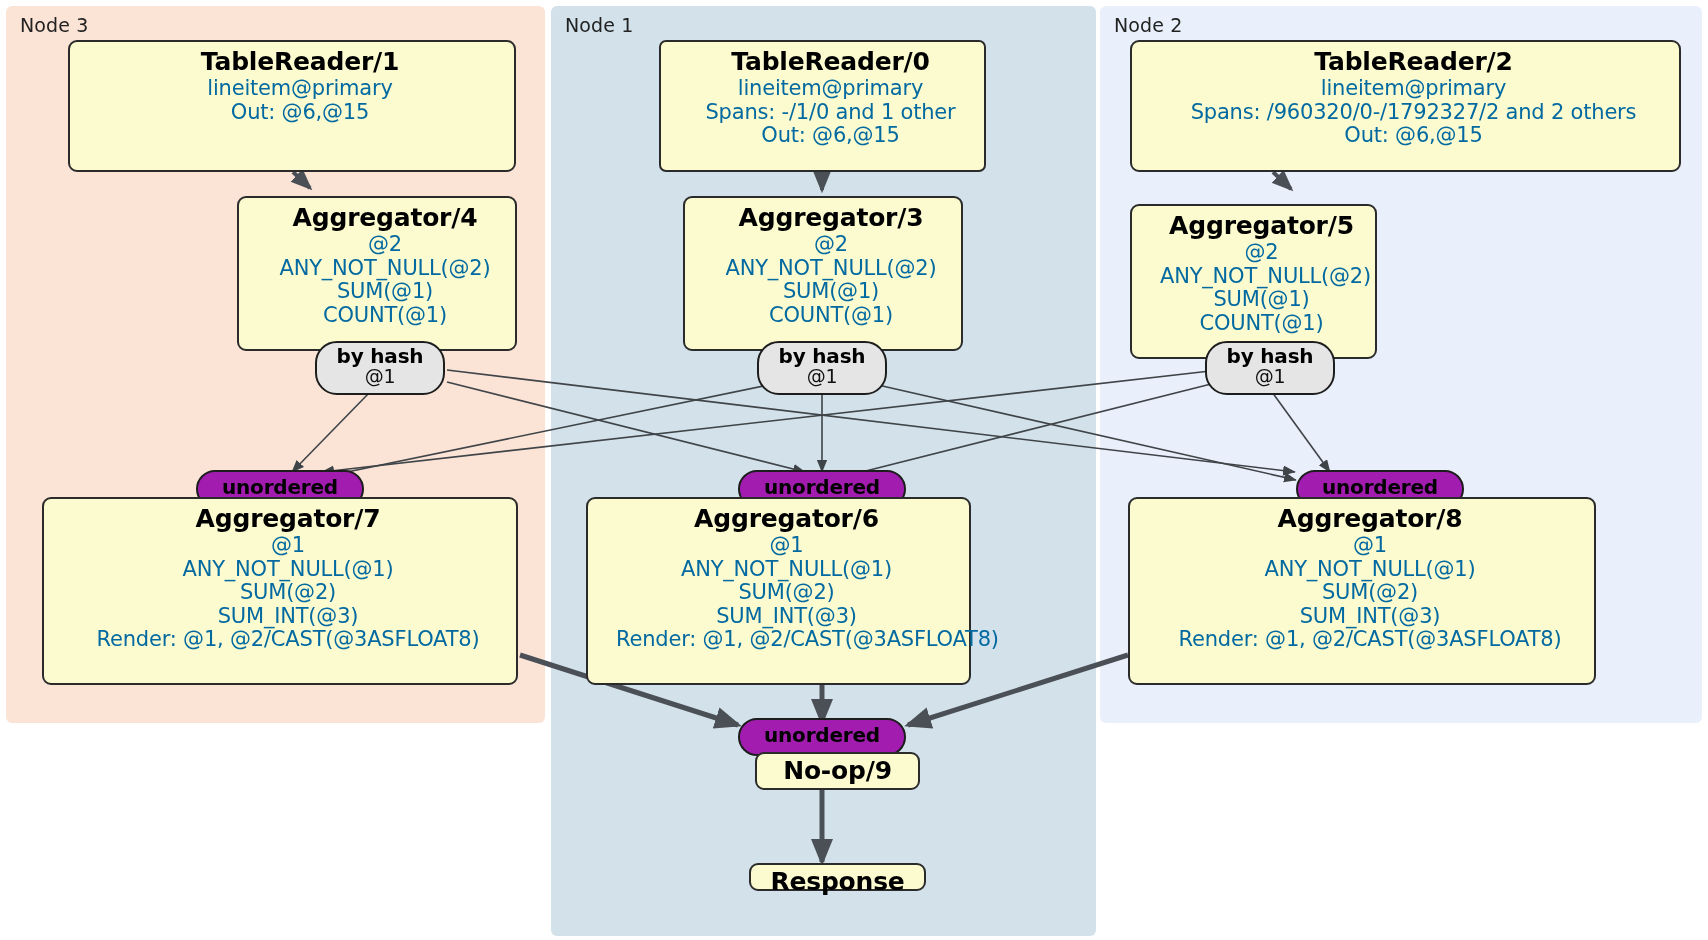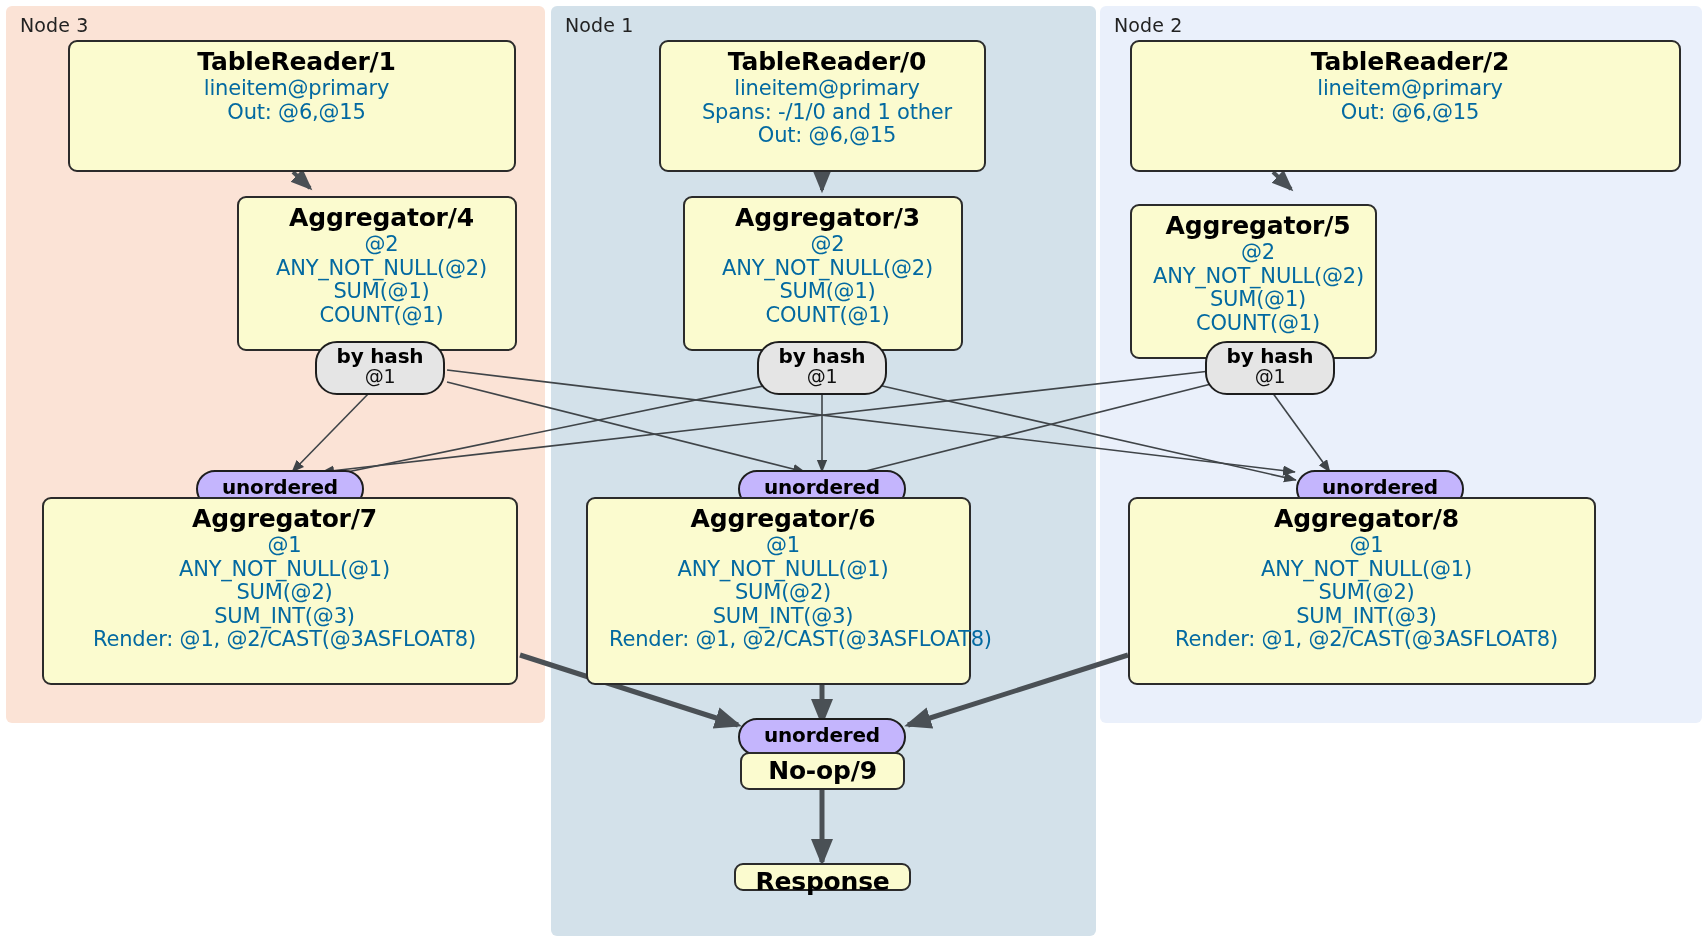--- a/index.html
+++ b/index.html
@@ -39,21 +39,21 @@
     height: 940px;
     pointer-events: none;
   }
   .box {
     position: absolute;
     box-sizing: border-box;
     background: #FBFBCF;
     border: 2px solid #2b2b2b;
     border-radius: 9px;
     text-align: center;
-    padding: 6px 12px 8px 21px;
+    padding: 6px 12px 8px 28px;
     line-height: 1.12;
   }
   .box .title {
     font-size: 25px;
     font-weight: bold;
     color: #000000;
     letter-spacing: -0.2px;
     display: block;
     margin-bottom: 1px;
   }
@@ -70,37 +70,38 @@
     border: 2px solid #1d1d1d;
     border-radius: 22px;
     text-align: center;
     line-height: 1.05;
     padding-top: 3px;
   }
   .pill.hash {
     background: #e5e5e5;
   }
   .pill.unordered {
-    background: #c4b5fd;
+    background: #a21caf;
   }
   .pill .ptitle {
     font-size: 20px;
     font-weight: bold;
     color: #000000;
     display: block;
     letter-spacing: -0.2px;
   }
   .pill .psub {
     font-size: 19px;
     color: #111111;
     display: block;
     letter-spacing: -0.2px;
   }
   .box.compact {
     padding: 3px 16px 5px 16px;
+    margin-left: 15px;
   }
   .box.compact .title {
     font-size: 25px;
     margin-bottom: 0;
   }
 </style>
 </head>
 <body>
 
 <div id="stage">
@@ -164,30 +165,31 @@
       <path d="M 822,790 L 822,862"></path>
     </g>
   </svg>
 
   <div class="box" style="left:68px; top:40px; width:448px; height:132px;">
     <span class="title">TableReader/1</span>
     <span class="line">lineitem@primary</span>
     <span class="line">Out: @6,@15</span>
   </div>
 
-  <div class="box" style="left:659px; top:40px; width:327px; height:132px;">
+  <div class="box" style="left:659px; top:40px; width:327px; height:132px;border-radius:7px;">
     <span class="title">TableReader/0</span>
     <span class="line">lineitem@primary</span>
     <span class="line">Spans: -/1/0 and 1 other</span>
     <span class="line">Out: @6,@15</span>
   </div>
 
   <div class="box" style="left:1130px; top:40px; width:551px; height:132px;">
     <span class="title">TableReader/2</span>
     <span class="line">lineitem@primary</span>
+    <span class="line">Spans: /960320/0-/1792327/2 and 2 others</span>
     <span class="line">Out: @6,@15</span>
   </div>
 
   <div class="box" style="left:237px; top:196px; width:280px; height:155px;">
     <span class="title">Aggregator/4</span>
     <span class="line">@2</span>
     <span class="line">ANY_NOT_NULL(@2)</span>
     <span class="line">SUM(@1)</span>
     <span class="line">COUNT(@1)</span>
   </div>

